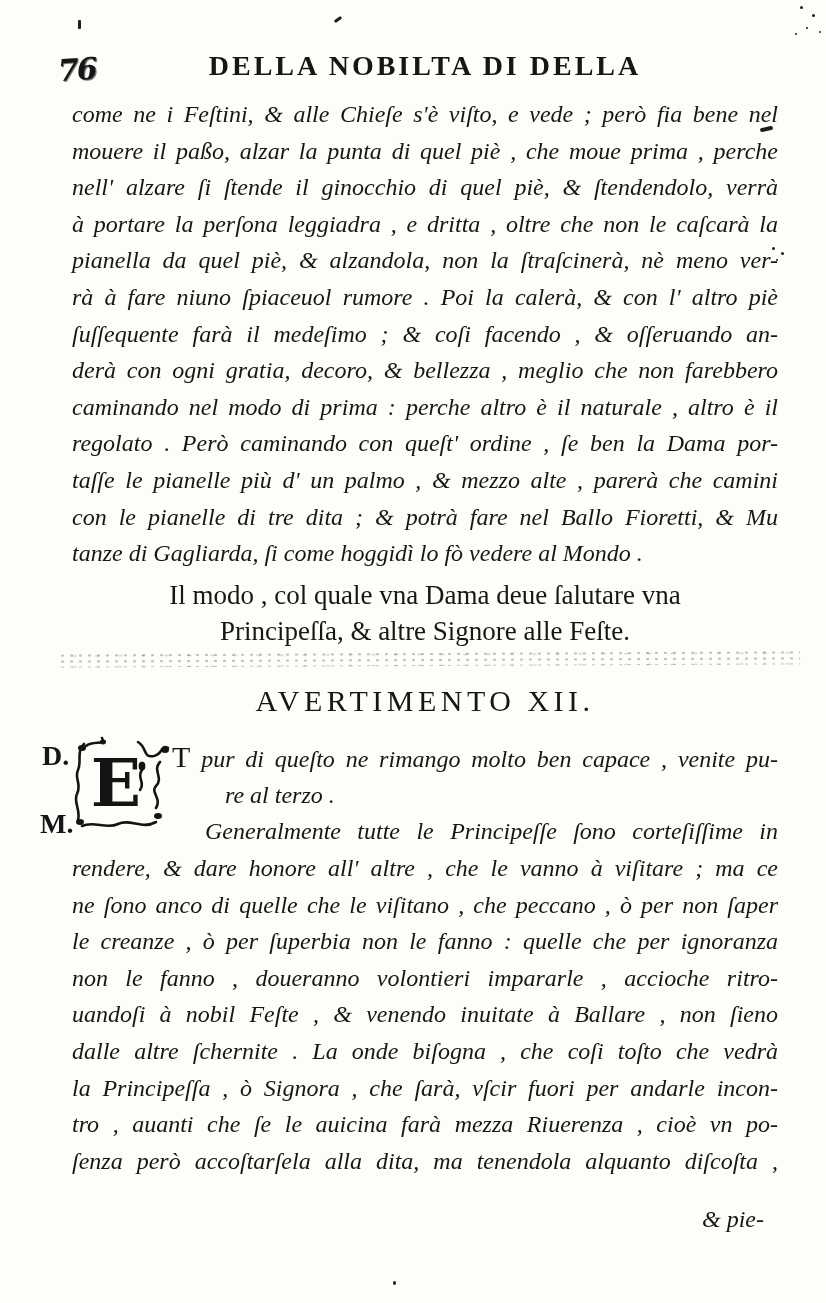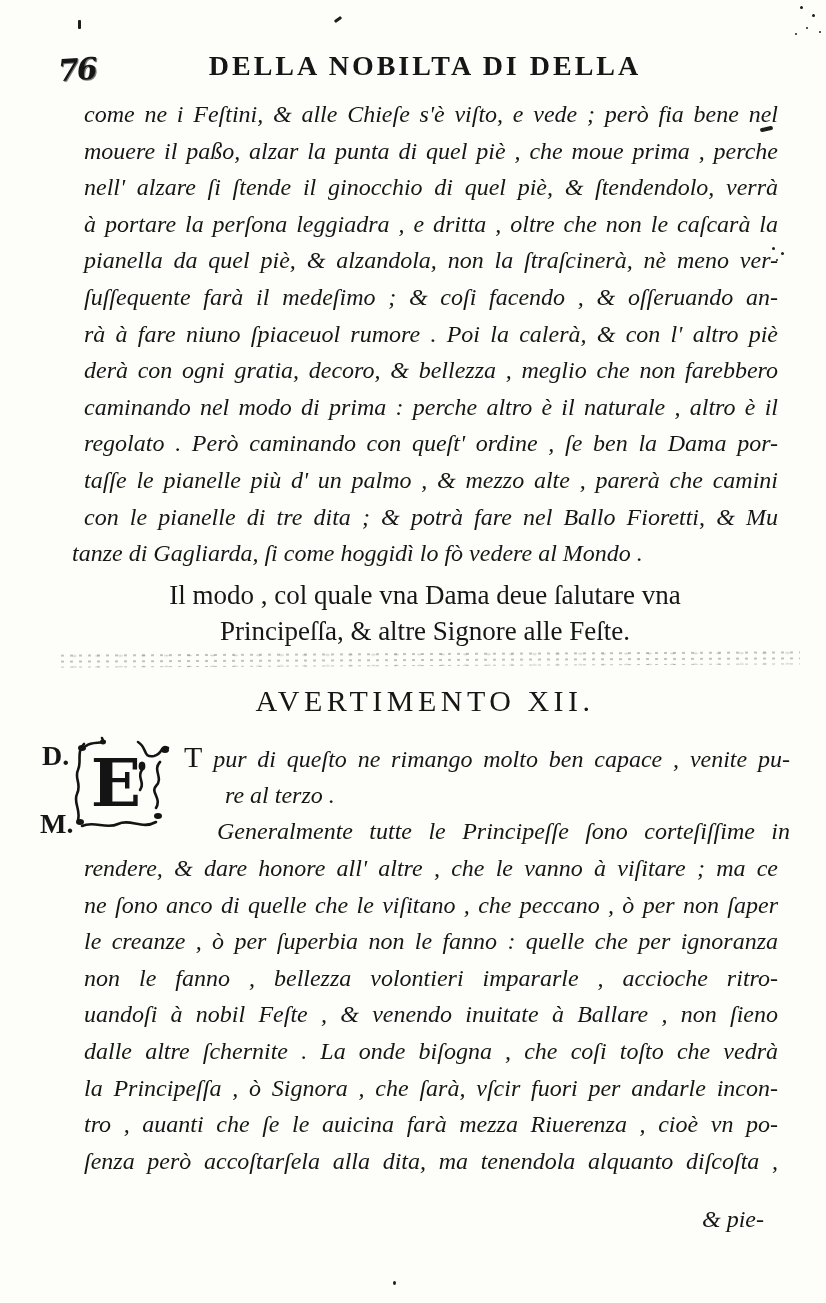--- a/index.html
+++ b/index.html
@@ -5,21 +5,21 @@
   html,body{margin:0;padding:0;}
   .page{position:relative;width:826px;height:1303px;background:#fdfdfa;color:#161616;overflow:hidden;
         font-family:"Liberation Serif",serif;}
   
   .pagenum{position:absolute;left:58px;top:52px;font:italic 700 30px "DejaVu Serif",serif;
            transform:rotate(-4deg);letter-spacing:-2px;text-shadow:1px 1px 0 rgba(20,20,20,.55);}
   .runhead{position:absolute;left:72px;top:50px;width:706px;text-align:center;
            font:700 28px "Liberation Serif",serif;letter-spacing:3px;}
   .para{position:absolute;left:72px;top:96px;width:706px;}
   .bl{font:italic 24px "Liberation Serif",serif;line-height:36.6px;height:36.6px;white-space:nowrap;}
-  .j{white-space:normal;text-align:justify;text-align-last:justify;margin-left:12px;}
+  .j{white-space:normal;text-align:justify;text-align-last:justify;}
   .secthead{position:absolute;left:72px;top:577px;width:706px;text-align:center;
             font:400 27px "Liberation Serif",serif;}
   .secthead div{line-height:36px;}
   .chapter{position:absolute;left:72px;top:684px;width:706px;text-align:center;
            font:400 30px "Liberation Serif",serif;letter-spacing:4.5px;}
   .speaker{position:absolute;font:700 28px "Liberation Serif",serif;}
   .spk-d{left:42px;top:740px;}
   .spk-m{left:40px;top:808px;}
   .dropcap{position:absolute;left:72px;top:736px;}
   .dline1{position:absolute;left:172px;top:740px;width:606px;}
@@ -44,22 +44,22 @@
 
   <div class="pagenum">76</div>
   <div class="runhead">DELLA NOBILTA DI DELLA</div>
 
   <div class="para">
     <div class="bl j">come ne i Feſtini, &amp; alle Chieſe s'è viſto, e vede ; però fia bene nel</div>
     <div class="bl j">mouere il paßo, alzar la punta di quel piè , che moue prima , perche</div>
     <div class="bl j">nell' alzare ſi ſtende il ginocchio di quel piè, &amp; ſtendendolo, verrà</div>
     <div class="bl j">à portare la perſona leggiadra , e dritta , oltre che non le caſcarà la</div>
     <div class="bl j">pianella da quel piè, &amp; alzandola, non la ſtraſcinerà, nè meno ver-</div>
+    <div class="bl j">rà à fare niuno ſpiaceuol rumore .  Poi la calerà, &amp; con l' altro piè</div>
     <div class="bl j">ſuſſequente farà il medeſimo ; &amp; coſi facendo , &amp; oſſeruando an-</div>
-    <div class="bl j">rà à fare niuno ſpiaceuol rumore .  Poi la calerà, &amp; con l' altro piè</div>
     <div class="bl j">derà con ogni gratia, decoro, &amp; bellezza , meglio che non farebbero</div>
     <div class="bl j">caminando nel modo di prima :  perche altro è il naturale , altro è il</div>
     <div class="bl j">regolato .  Però caminando con queſt' ordine , ſe ben la Dama por-</div>
     <div class="bl j">taſſe le pianelle più d' un palmo , &amp; mezzo alte ,  parerà che camini</div>
     <div class="bl j">con le pianelle di tre dita ; &amp; potrà fare nel Ballo Fioretti, &amp; Mu</div>
     <div class="bl">tanze di Gagliarda, ſi come hoggidì lo fò vedere al Mondo .</div>
   </div>
 
   <div class="secthead">
     <div>Il modo ,  col quale vna Dama deue ſalutare vna</div>
@@ -94,21 +94,21 @@
   </svg>
 
   <div class="bl j dline1"><span class="capT">T</span> <span>pur di queſto ne rimango molto ben capace , venite pu-</span></div>
   <div class="bl dline2">re al terzo .</div>
   <div class="bl j mline1">Generalmente tutte le Principeſſe ſono corteſiſſime in</div>
 
   <div class="dialogue">
     <div class="bl j">rendere, &amp; dare honore all' altre , che le vanno à viſitare ; ma ce</div>
     <div class="bl j">ne ſono anco di quelle che le viſitano , che peccano , ò per non ſaper</div>
     <div class="bl j">le creanze , ò per ſuperbia non le fanno :  quelle che per ignoranza</div>
-    <div class="bl j">non le fanno , bellezza volontieri impararle ,  accioche ritro-</div>
+    <div class="bl j">non le fanno , doueranno volontieri impararle ,  accioche ritro-</div>
     <div class="bl j">uandoſi à nobil Feſte , &amp; venendo inuitate à Ballare , non ſieno</div>
     <div class="bl j">dalle altre ſchernite .  La onde biſogna , che coſi toſto che vedrà</div>
     <div class="bl j">la Principeſſa , ò Signora , che ſarà, vſcir fuori per andarle incon-</div>
     <div class="bl j">tro , auanti che ſe le auicina farà mezza Riuerenza , cioè vn po-</div>
     <div class="bl j">ſenza però accoſtarſela alla dita, ma tenendola alquanto diſcoſta ,</div>
   </div>
 
   <div class="catchword">&amp; pie-</div>
 
   <div class="spk" style="left:78px;top:20px;width:3px;height:9px;border-radius:1px;"></div>

